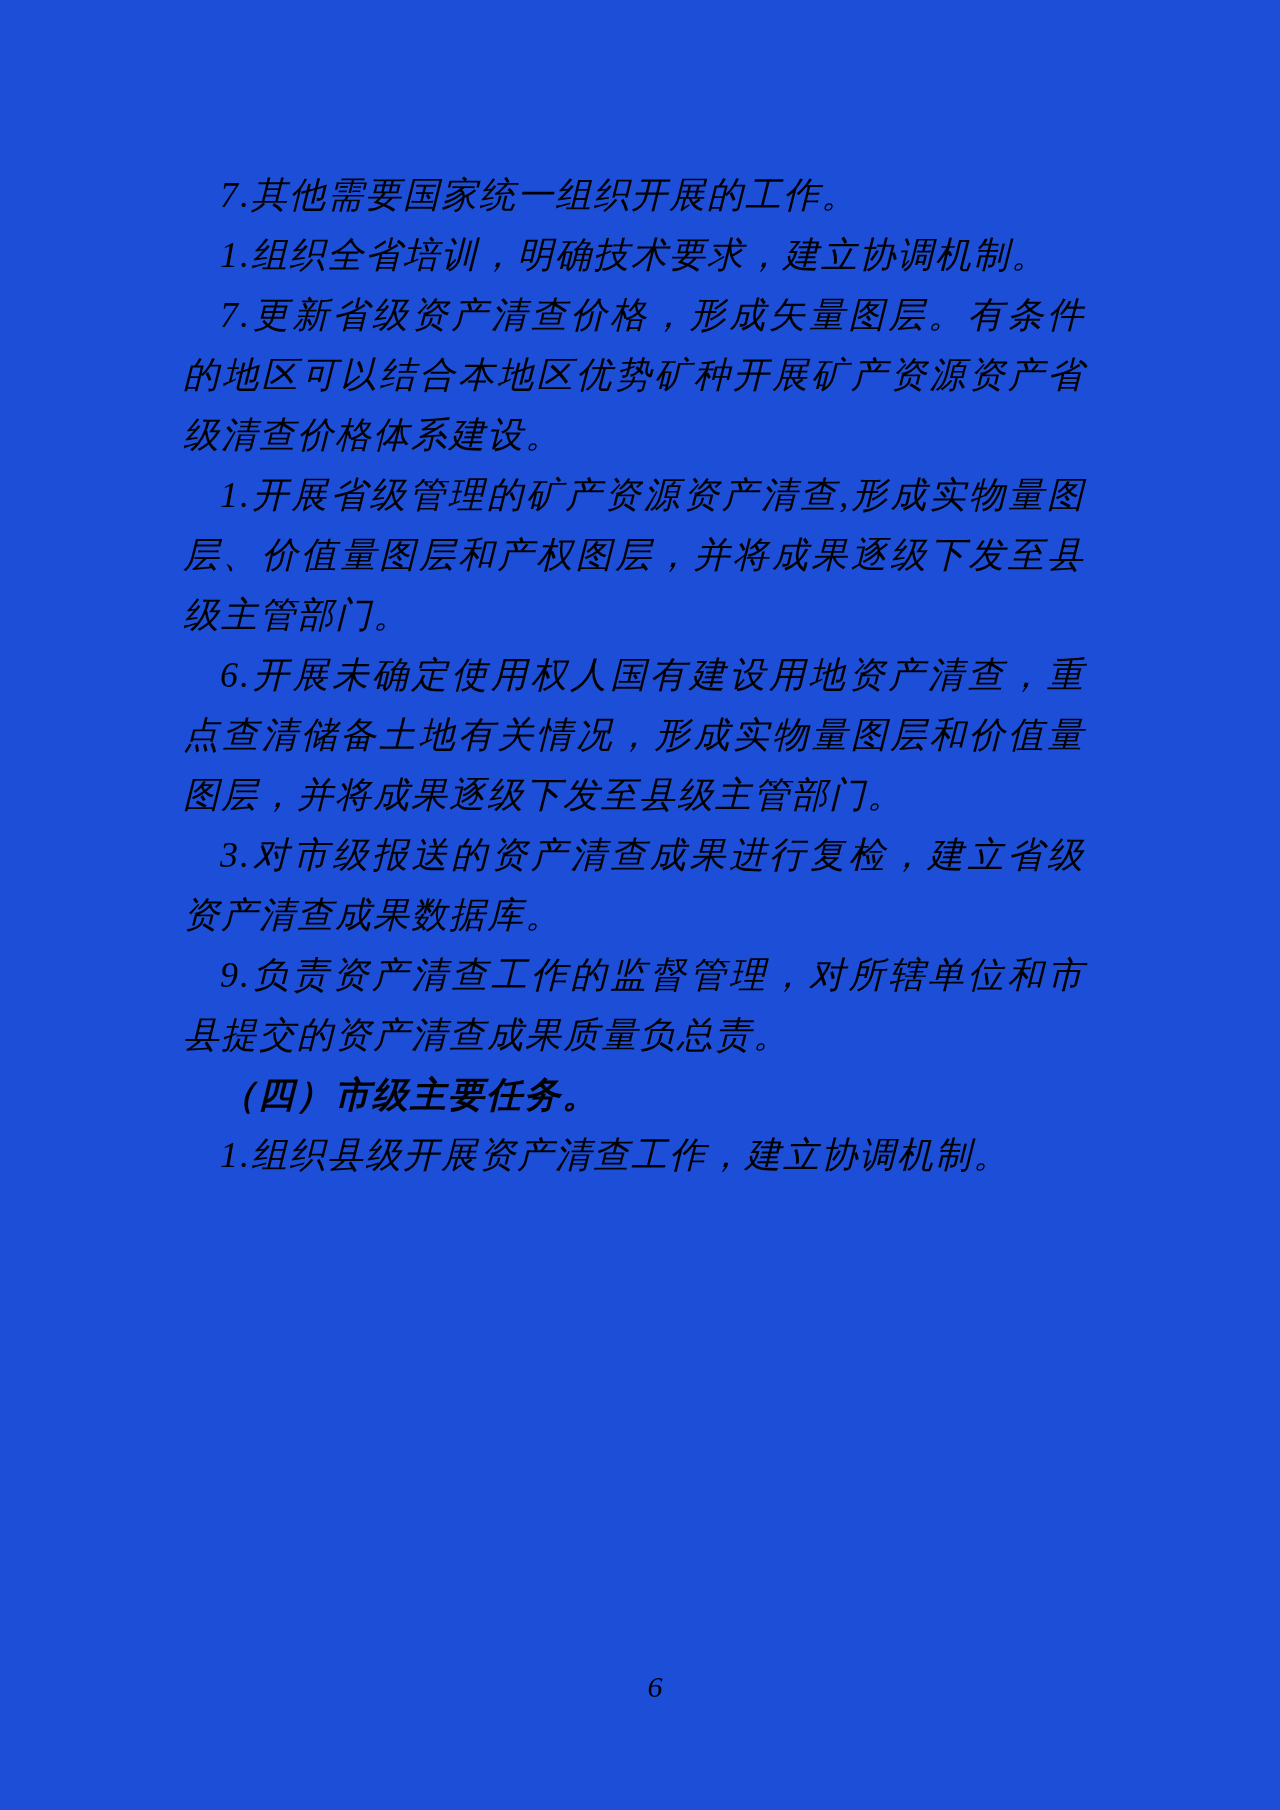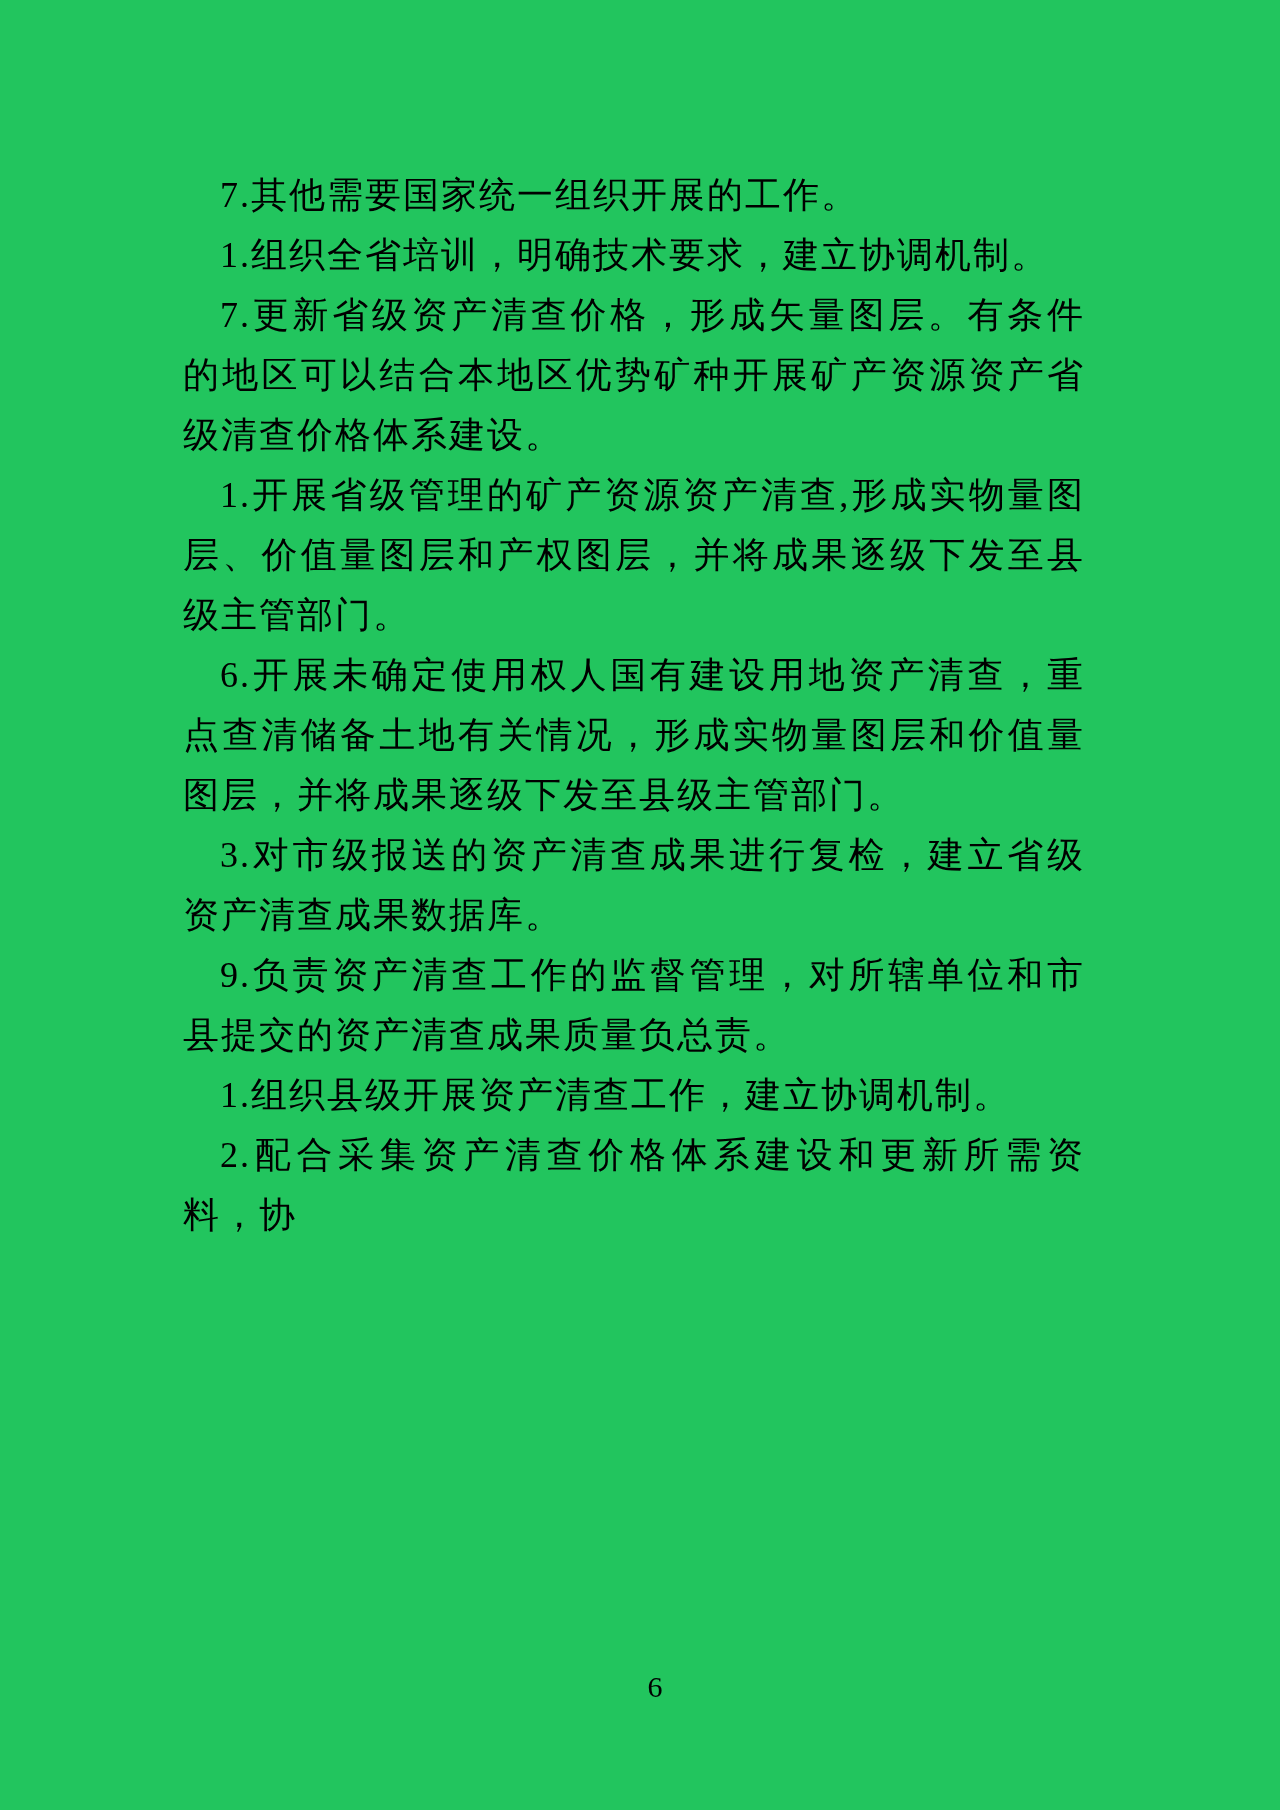--- a/index.html
+++ b/index.html
@@ -8,21 +8,22 @@
     height: 1810px;
     position: relative;
     background: #ffffff;
     color: #000000;
     font-family: "Liberation Serif", "DejaVu Serif", serif;
     overflow: hidden;
   }
   .page {
     position: absolute;
     inset: 0;
-    background: #22c55e;
+    background: #1d4ed8;
+    font-style: italic;
   }
   .content {
     position: absolute;
     left: 183px;
     top: 165px;
     width: 902px;
     font-size: 36px;
     line-height: 60px;
     letter-spacing: 2px;
     text-align: justify;
@@ -52,19 +53,19 @@
 <div class="page">
 
   <div class="content">
     <p class="body">7.其他需要国家统一组织开展的工作。</p>
     <p class="body">1.组织全省培训，明确技术要求，建立协调机制。</p>
     <p class="body">7.更新省级资产清查价格，形成矢量图层。有条件的地区可以结合本地区优势矿种开展矿产资源资产省级清查价格体系建设。</p>
     <p class="body">1.开展省级管理的矿产资源资产清查,形成实物量图层、价值量图层和产权图层，并将成果逐级下发至县级主管部门。</p>
     <p class="body">6.开展未确定使用权人国有建设用地资产清查，重点查清储备土地有关情况，形成实物量图层和价值量图层，并将成果逐级下发至县级主管部门。</p>
     <p class="body">3.对市级报送的资产清查成果进行复检，建立省级资产清查成果数据库。</p>
     <p class="body">9.负责资产清查工作的监督管理，对所辖单位和市县提交的资产清查成果质量负总责。</p>
+    <p class="heading">（四）市级主要任务。</p>
     <p class="body">1.组织县级开展资产清查工作，建立协调机制。</p>
-    <p class="body">2.配合采集资产清查价格体系建设和更新所需资料，协</p>
   </div>
 
   <div class="page-number">6</div>
 
 </div>
 
 </body></html>

